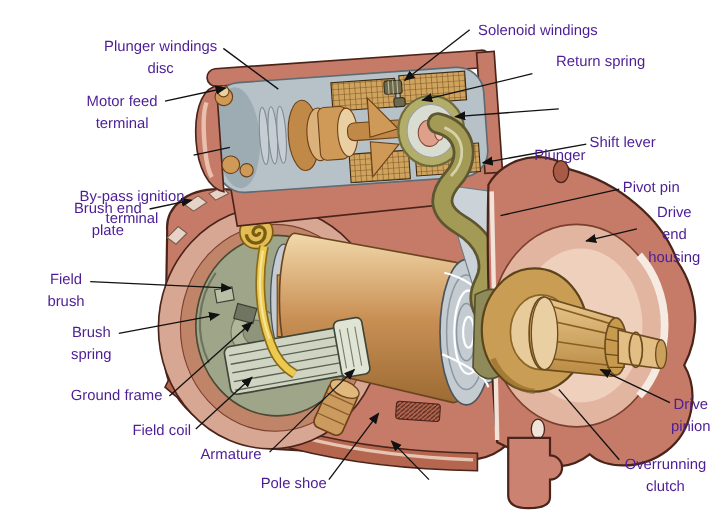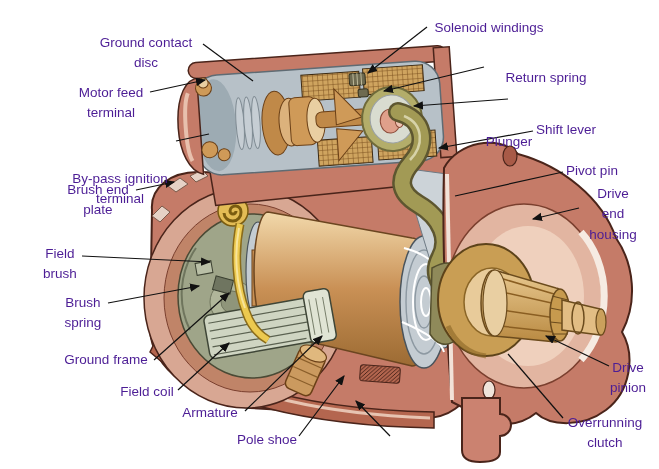--- a/index.html
+++ b/index.html
@@ -208,21 +208,21 @@
     <line x1="609" y1="366" x2="546" y2="336" marker-end="url(#arr)"></line>
     <line x1="579" y1="208" x2="533" y2="219" marker-end="url(#arr)"></line>
     <line x1="563" y1="172" x2="455" y2="196"></line>
     <line x1="533" y1="131" x2="439" y2="148" marker-end="url(#arr)"></line>
     <line x1="508" y1="99" x2="414" y2="106" marker-end="url(#arr)"></line>
     <line x1="484" y1="67" x2="384" y2="91" marker-end="url(#arr)"></line>
     <line x1="427" y1="27" x2="368" y2="73" marker-end="url(#arr)"></line>
   </g>
 </svg>
 
-<div class="lbl" style="left:146px;top:53px;">Ground contact
+<div class="lbl" style="left:146px;top:53px;">Plunger windings
 disc</div>
 <div class="lbl" style="left:111px;top:103px;">Motor feed
 terminal</div>
 <div class="lbl" style="left:120px;top:149px;margin-top:40px;">By-pass ignition
 terminal</div>
 <div class="lbl" style="left:98px;top:200px;">Brush end
 plate</div>
 <div class="lbl" style="left:60px;top:264px;">Field
 brush</div>
 <div class="lbl" style="left:83px;top:313px;">Brush
@@ -233,16 +233,16 @@
 <div class="lbl" style="left:267px;top:440px;">Pole shoe</div>
 <div class="lbl" style="left:605px;top:433px;">Overrunning
 clutch</div>
 <div class="lbl" style="left:628px;top:378px;">Drive
 pinion</div>
 <div class="lbl" style="left:613px;top:214px;">Drive end
 housing</div>
 <div class="lbl" style="left:592px;top:171px;">Pivot pin</div>
 <div class="lbl" style="left:566px;top:130px;">Shift lever</div>
 <div class="lbl" style="left:509px;top:98px;margin-top:44px;">Plunger</div>
-<div class="lbl" style="left:532px;top:78px;padding-left:28px;">Return spring</div>
+<div class="lbl" style="left:532px;top:56px;padding-left:28px;">Return spring</div>
 <div class="lbl" style="left:489px;top:28px;">Solenoid windings</div>
 
 </div>
 
 </body></html>

